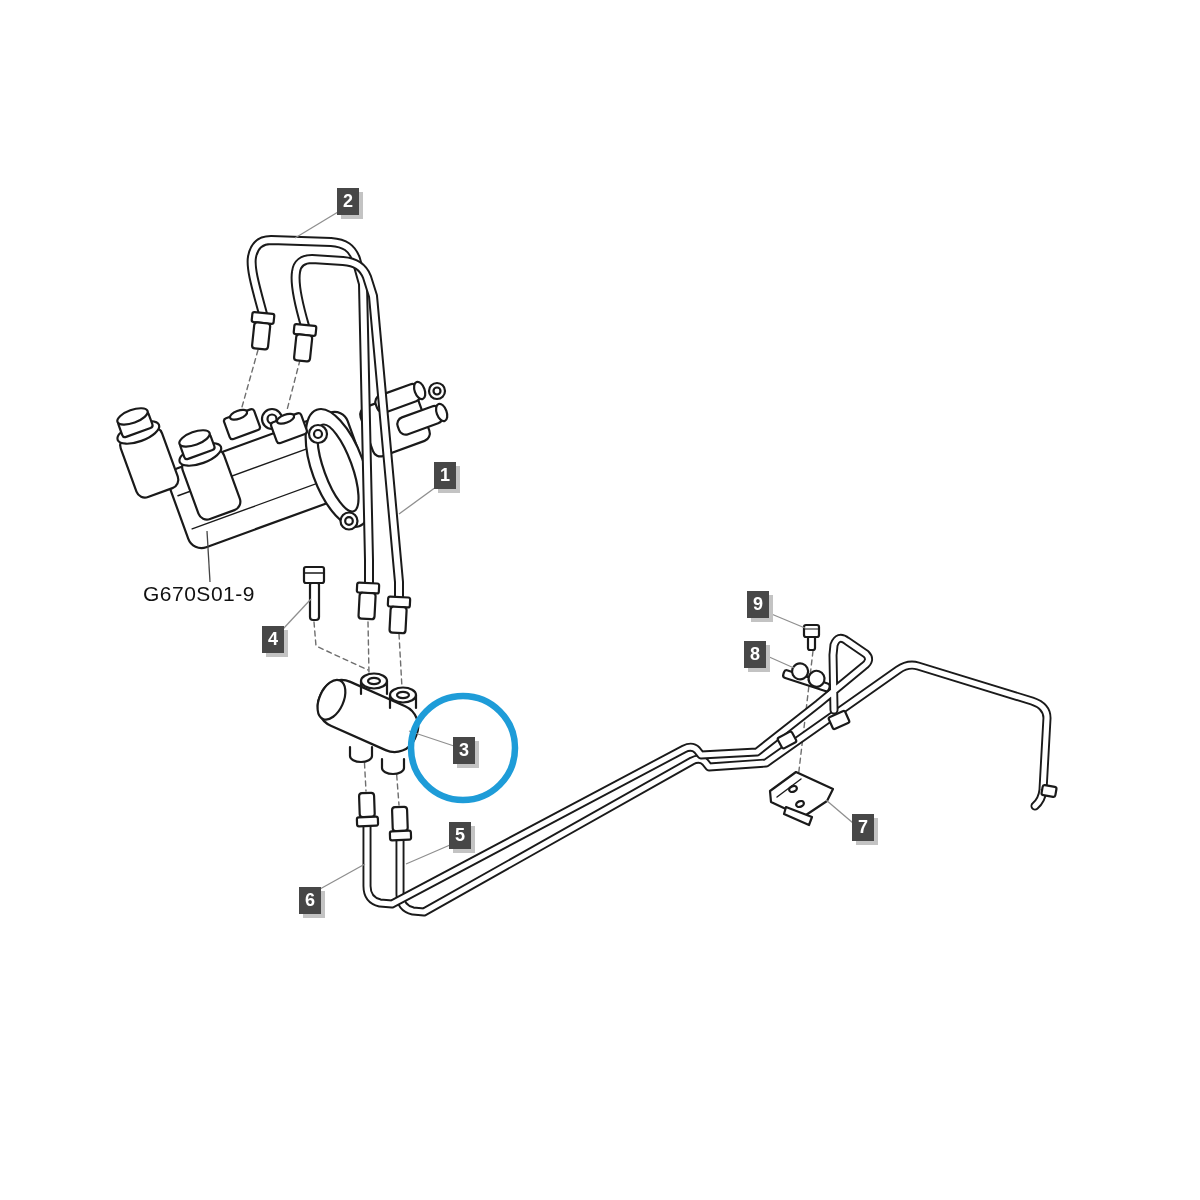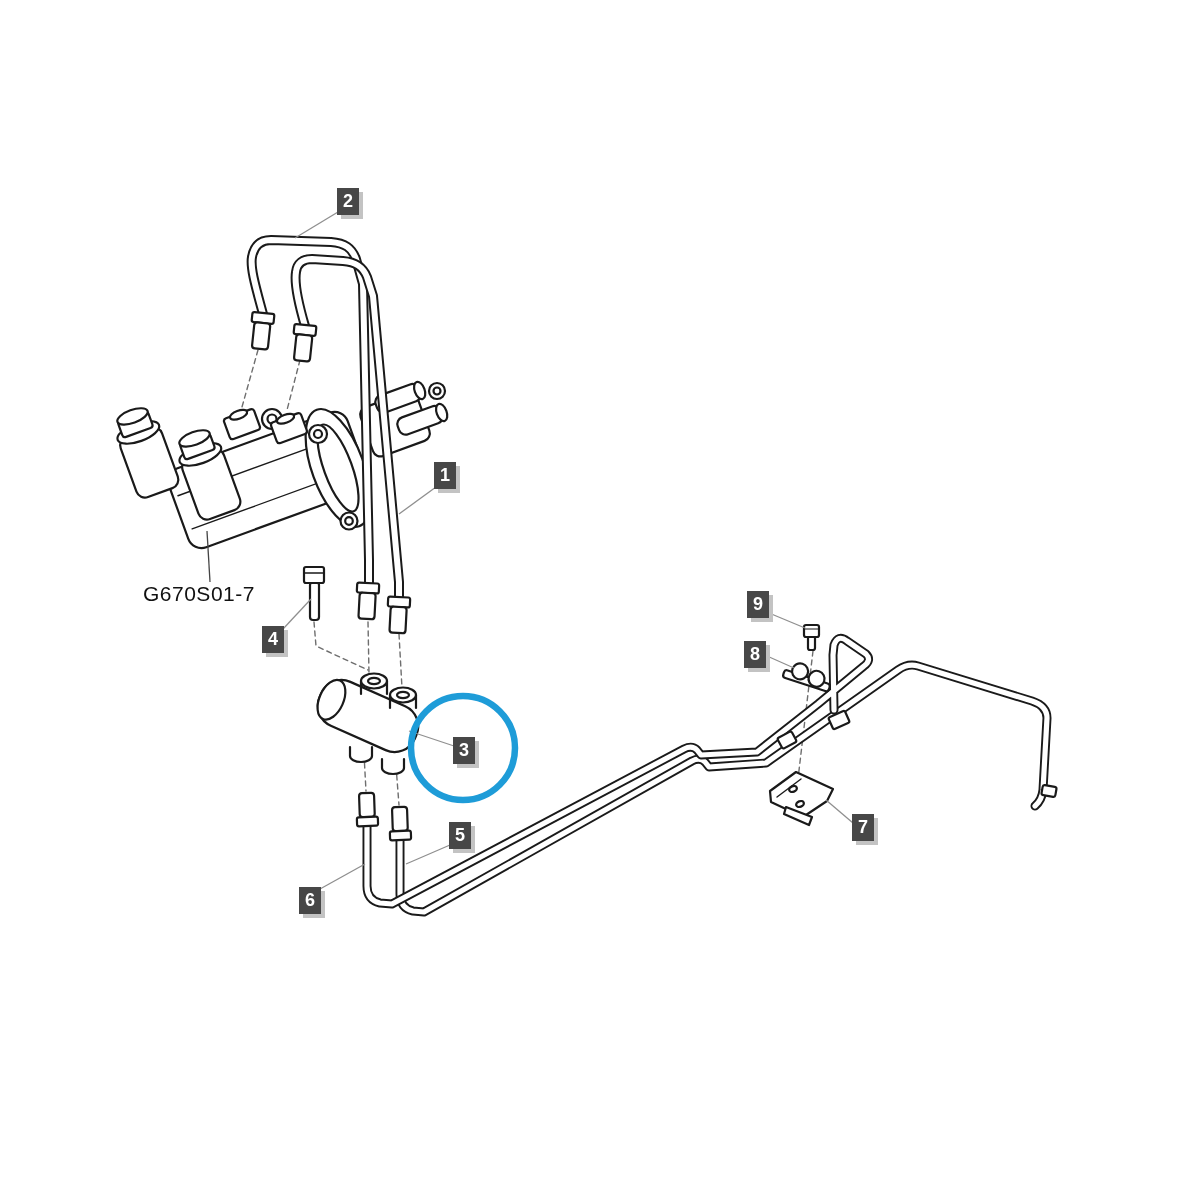--- a/index.html
+++ b/index.html
@@ -223,15 +223,15 @@
 <div class="callout" style="left:434px;top:462px">1</div>
 <div class="callout" style="left:337px;top:188px">2</div>
 <div class="callout" style="left:453px;top:737px">3</div>
 <div class="callout" style="left:262px;top:626px">4</div>
 <div class="callout" style="left:449px;top:822px">5</div>
 <div class="callout" style="left:299px;top:887px">6</div>
 <div class="callout" style="left:852px;top:814px">7</div>
 <div class="callout" style="left:744px;top:641px">8</div>
 <div class="callout" style="left:747px;top:591px">9</div>
 
-<div class="part-code">G670S01-7</div>
+<div class="part-code">G670S01-9</div>
 
 </div>
 
 </body></html>

